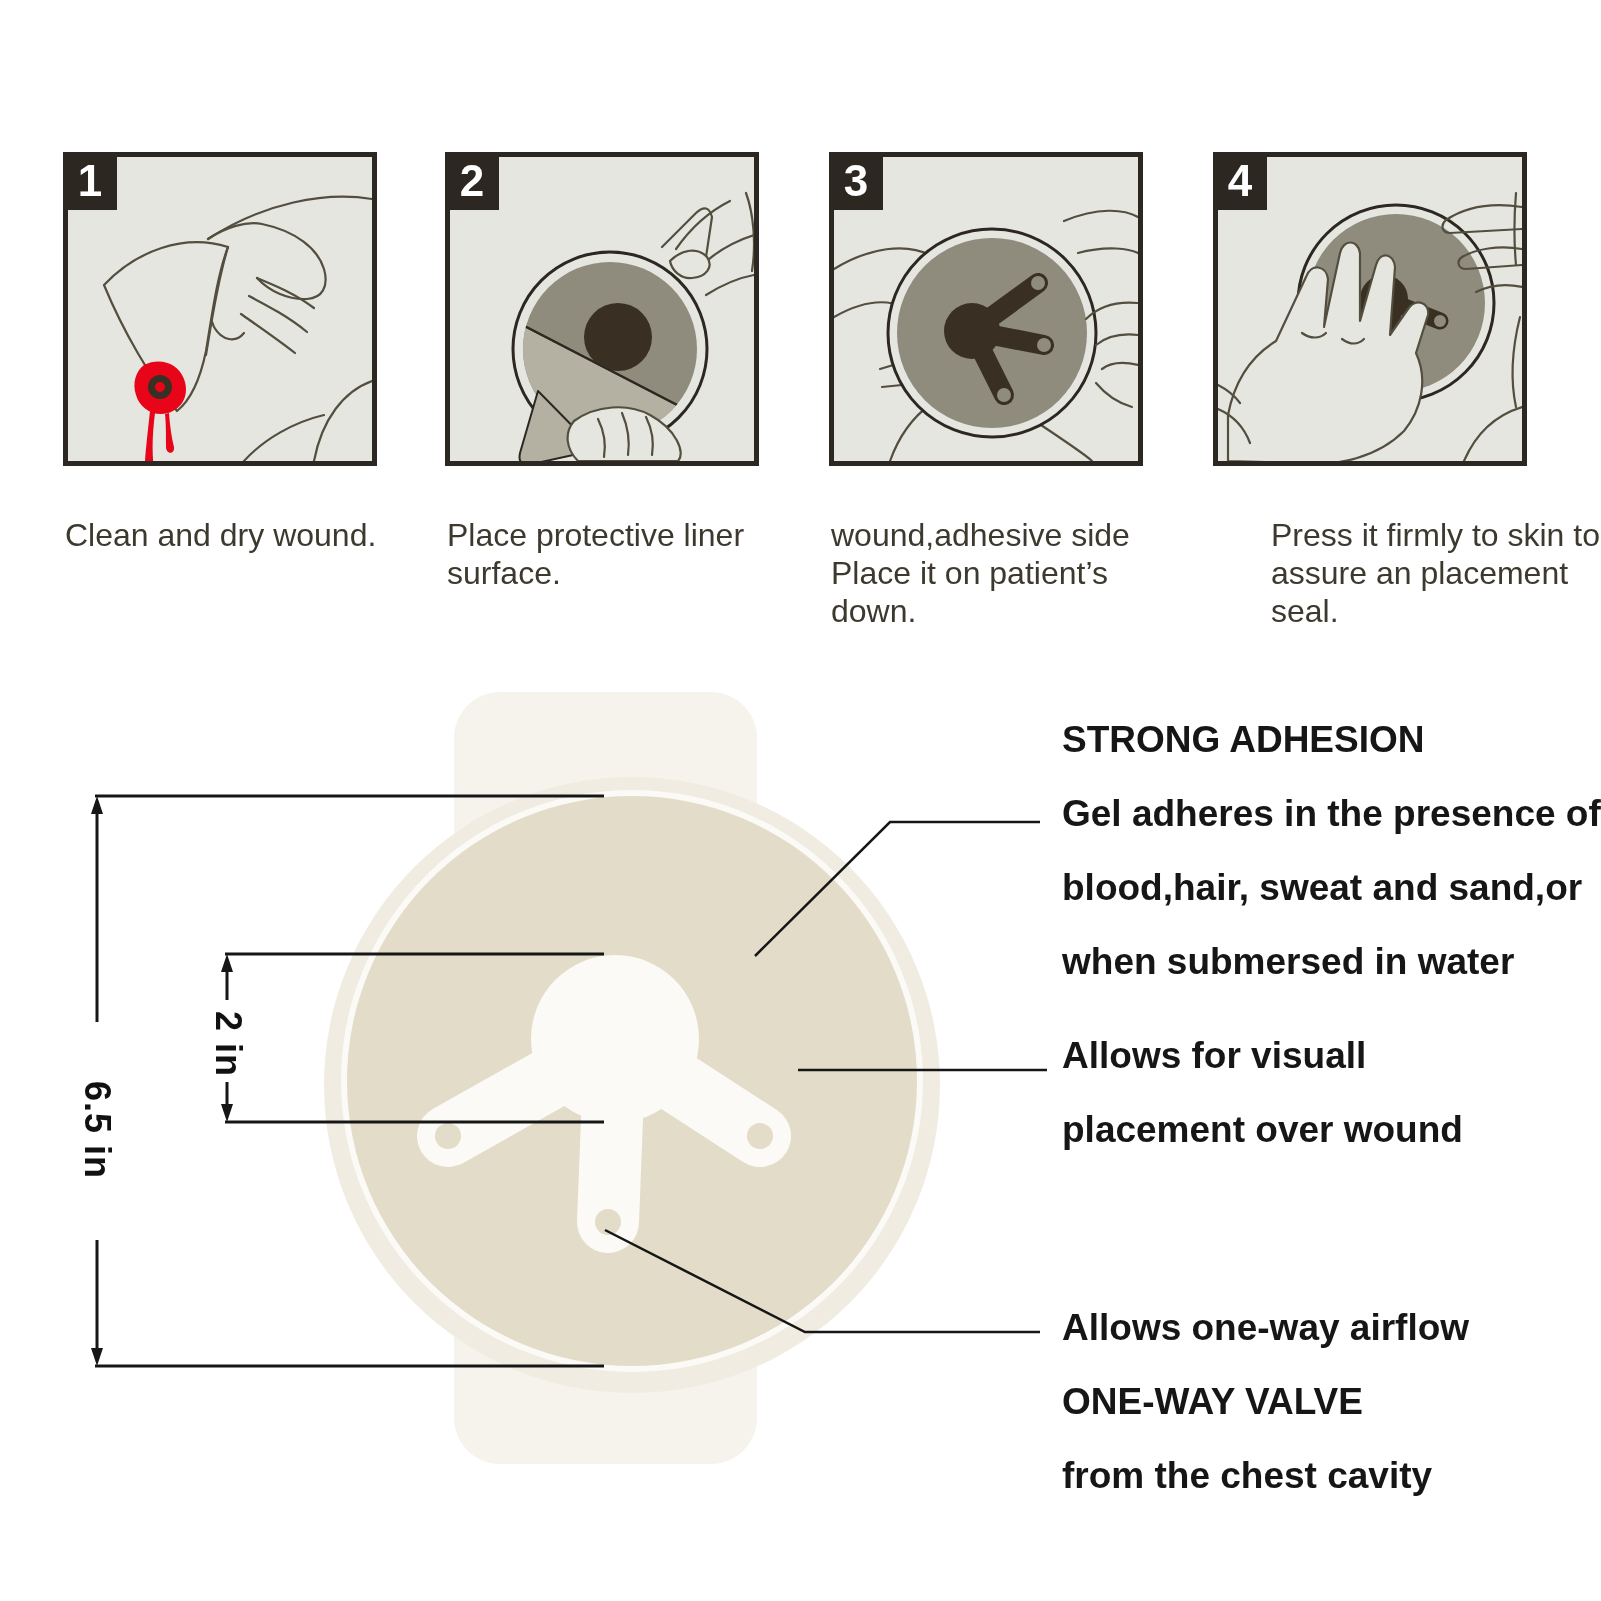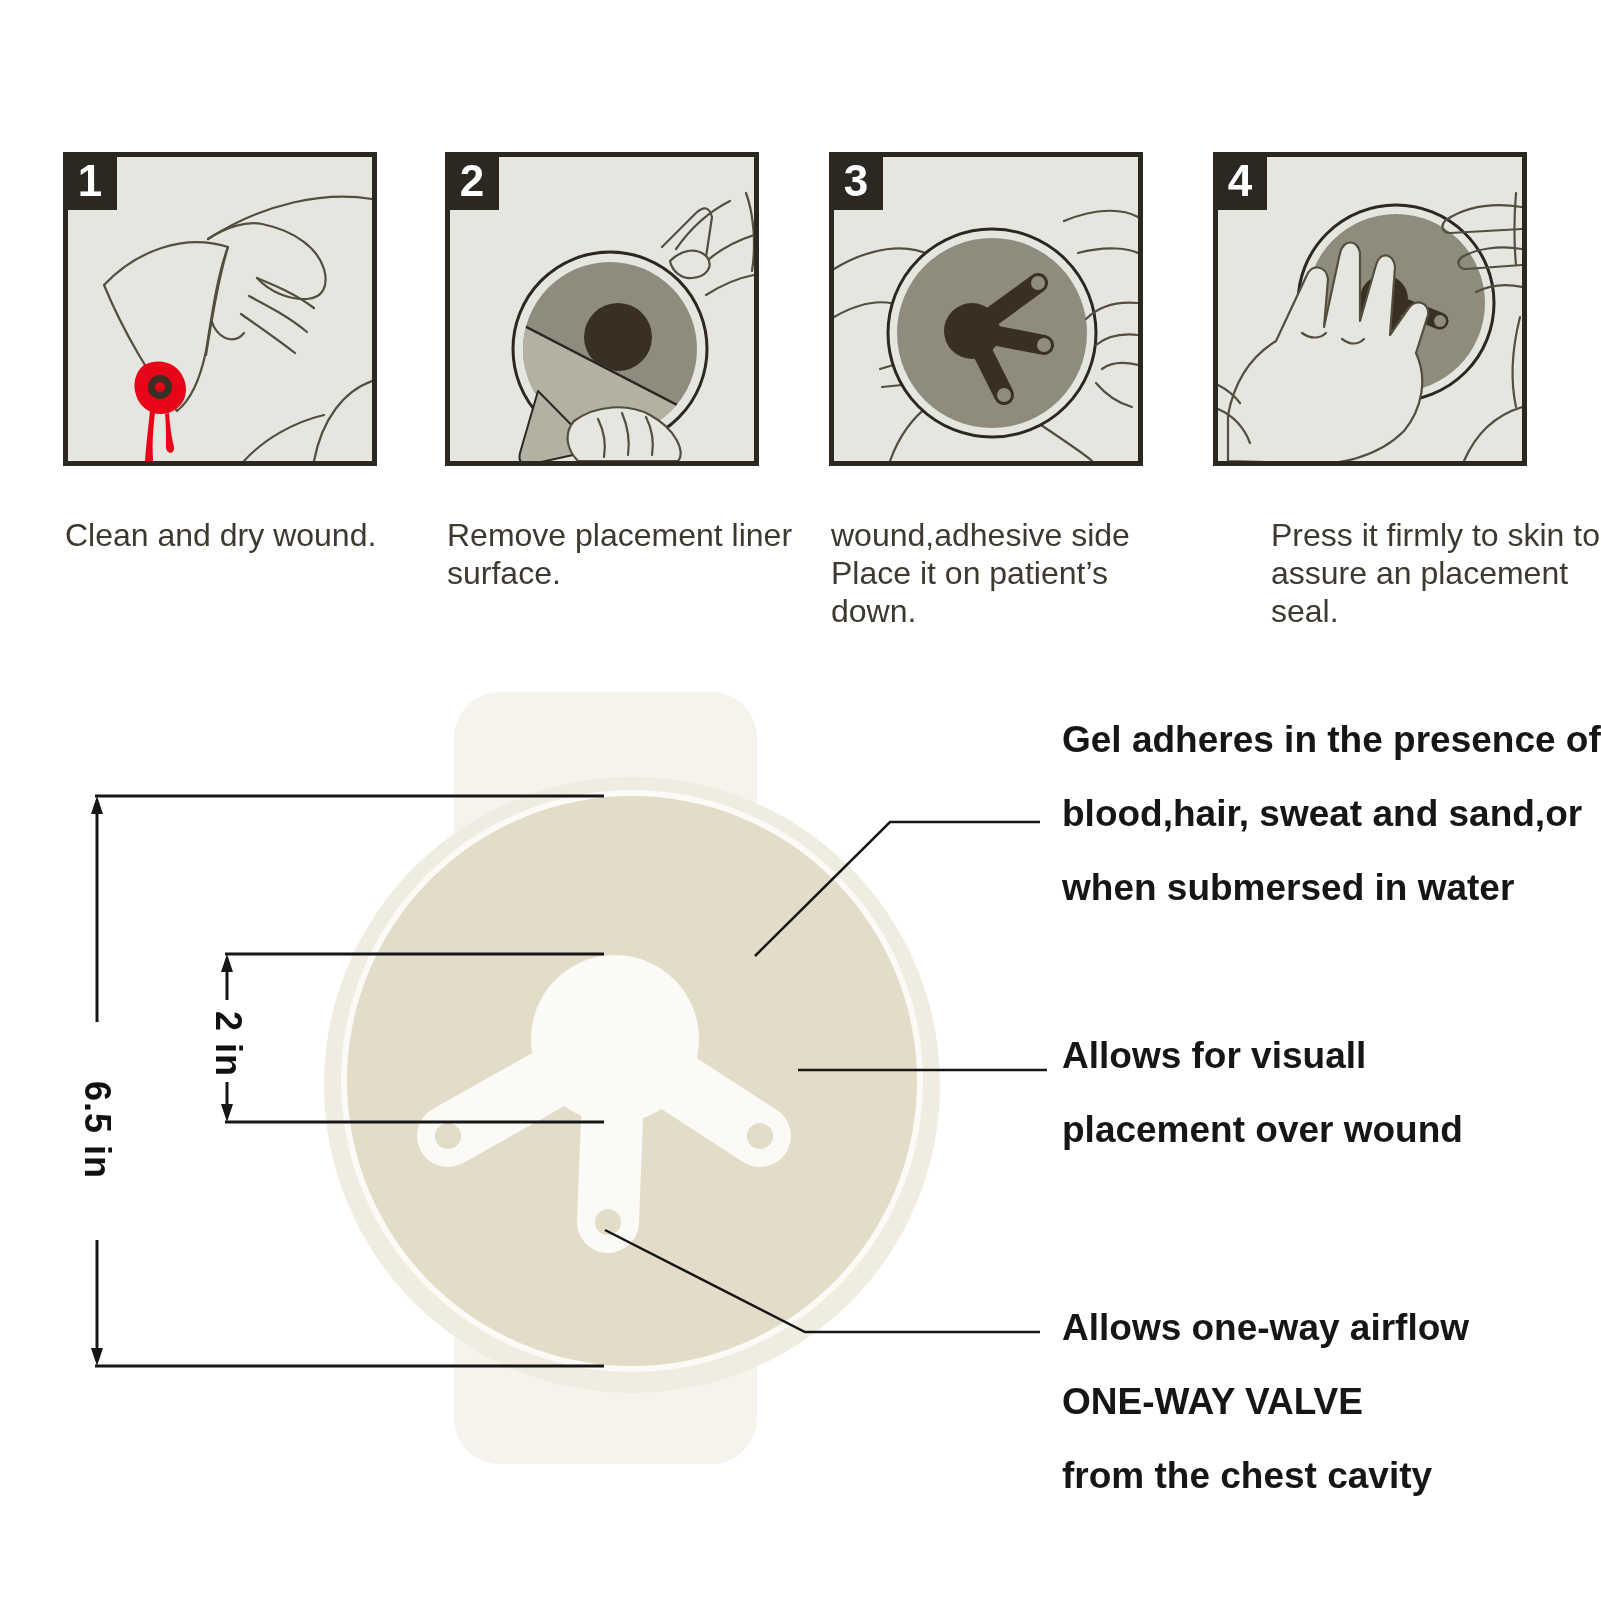--- a/index.html
+++ b/index.html
@@ -119,21 +119,21 @@
         <path d="M296,36 C304,58 306,88 302,114"></path>
         <path class="fill-bg" d="M124,264 C146,248 178,246 200,258 C226,272 236,296 228,304 L128,304 C116,292 114,276 124,264 Z"></path>
         <path d="M148,262 C154,274 156,288 154,300"></path>
         <path d="M172,256 C178,270 180,284 178,298"></path>
         <path d="M196,260 C202,272 204,286 202,298"></path>
       </g>
     </svg>
     <div class="step-num">2</div>
   </div>
   <div class="caption" style="left:447px">
-    <div>Remove placement liner</div>
+    <div>Place protective liner</div>
     <div>surface.</div>
   </div>
 
   <div class="step" style="left:829px">
     <svg viewBox="0 0 304 304">
       <g class="ln">
         <path d="M0,112 C36,90 72,86 96,98"></path>
         <path d="M0,160 C28,144 52,142 70,150"></path>
         <path d="M230,64 C264,50 290,52 304,60"></path>
         <path d="M244,96 C274,88 296,92 304,96"></path>
@@ -240,20 +240,21 @@
       <polyline points="755,956 890,822 1040,822"></polyline>
       <line x1="798" y1="1070" x2="1047" y2="1070"></line>
       <polyline points="605,1230 805,1332 1040,1332"></polyline>
     </g>
   </svg>
 
   <div class="dim-label" id="dim-overall">6.5 in</div>
   <div class="dim-label" id="dim-valve">2 in</div>
 
   <div class="feature" id="feature-adhesion">
+    <div>STRONG ADHESION</div>
     <div>Gel adheres in the presence of</div>
     <div>blood,hair, sweat and sand,or</div>
     <div>when submersed in water</div>
   </div>
   <div class="feature" id="feature-transparent">
     <div>Allows for visuall</div>
     <div>placement over wound</div>
   </div>
   <div class="feature" id="feature-valve">
     <div>Allows one-way airflow</div>

